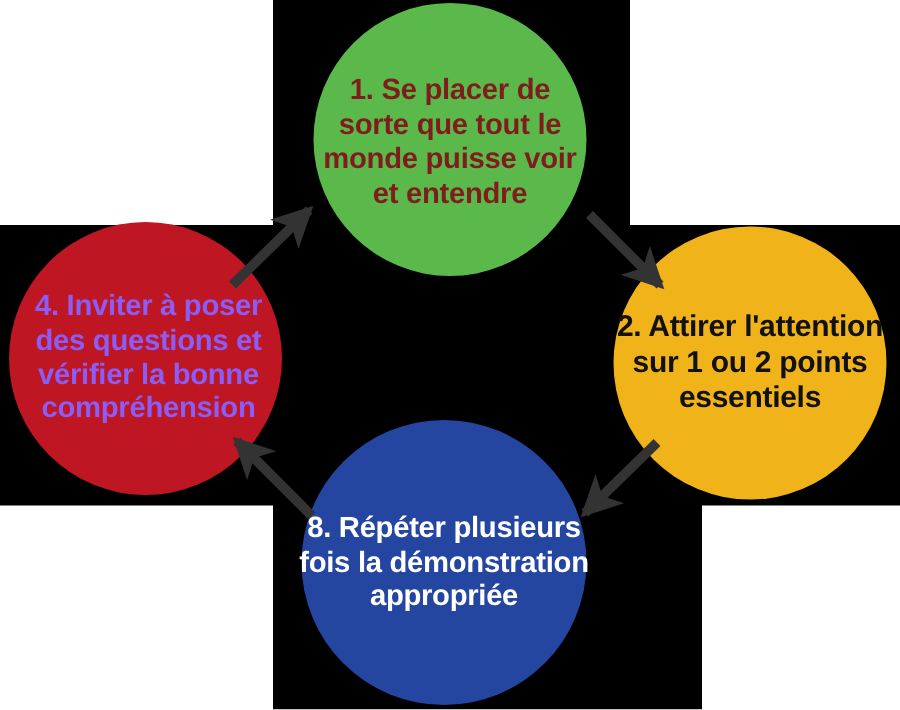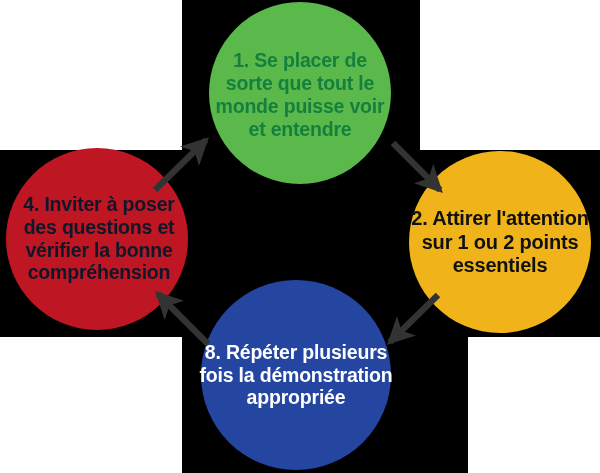--- a/index.html
+++ b/index.html
@@ -103,29 +103,29 @@
 
     <line x1="155" y1="190" x2="206" y2="140" stroke="#333333" stroke-width="6.5" marker-end="url(#arrowhead)"></line>
 
     <line x1="393" y1="143" x2="440" y2="190" stroke="#333333" stroke-width="6.5" marker-end="url(#arrowhead)"></line>
 
     <line x1="438" y1="295" x2="390" y2="342" stroke="#333333" stroke-width="6.5" marker-end="url(#arrowhead)"></line>
 
     <line x1="208" y1="344" x2="158" y2="294" stroke="#333333" stroke-width="6.5" marker-end="url(#arrowhead)"></line>
   </svg>
 
-  <div class="circle-label" id="label-step-1" style="color: #15803d;">
+  <div class="circle-label" id="label-step-1" style="color: #7f1d1d;">
     <span>1. Se placer de sorte que tout le monde puisse voir et entendre</span>
   </div>
 
   <div class="circle-label" id="label-step-2" style="color: rgb(17, 17, 17);">
     <span>2. Attirer l'attention sur 1 ou 2 points essentiels</span>
   </div>
 
   <div class="circle-label" id="label-step-3" style="color: rgb(255, 255, 255);">
     <span>8. Répéter plusieurs fois la démonstration appropriée</span>
   </div>
 
-  <div class="circle-label" id="label-step-4" style="color: #0f172a;">
+  <div class="circle-label" id="label-step-4" style="color: #8b5cf6;">
     <span>4. Inviter à poser des questions et vérifier la bonne compréhension</span>
   </div>
 
 </div>
 
 </body></html>

